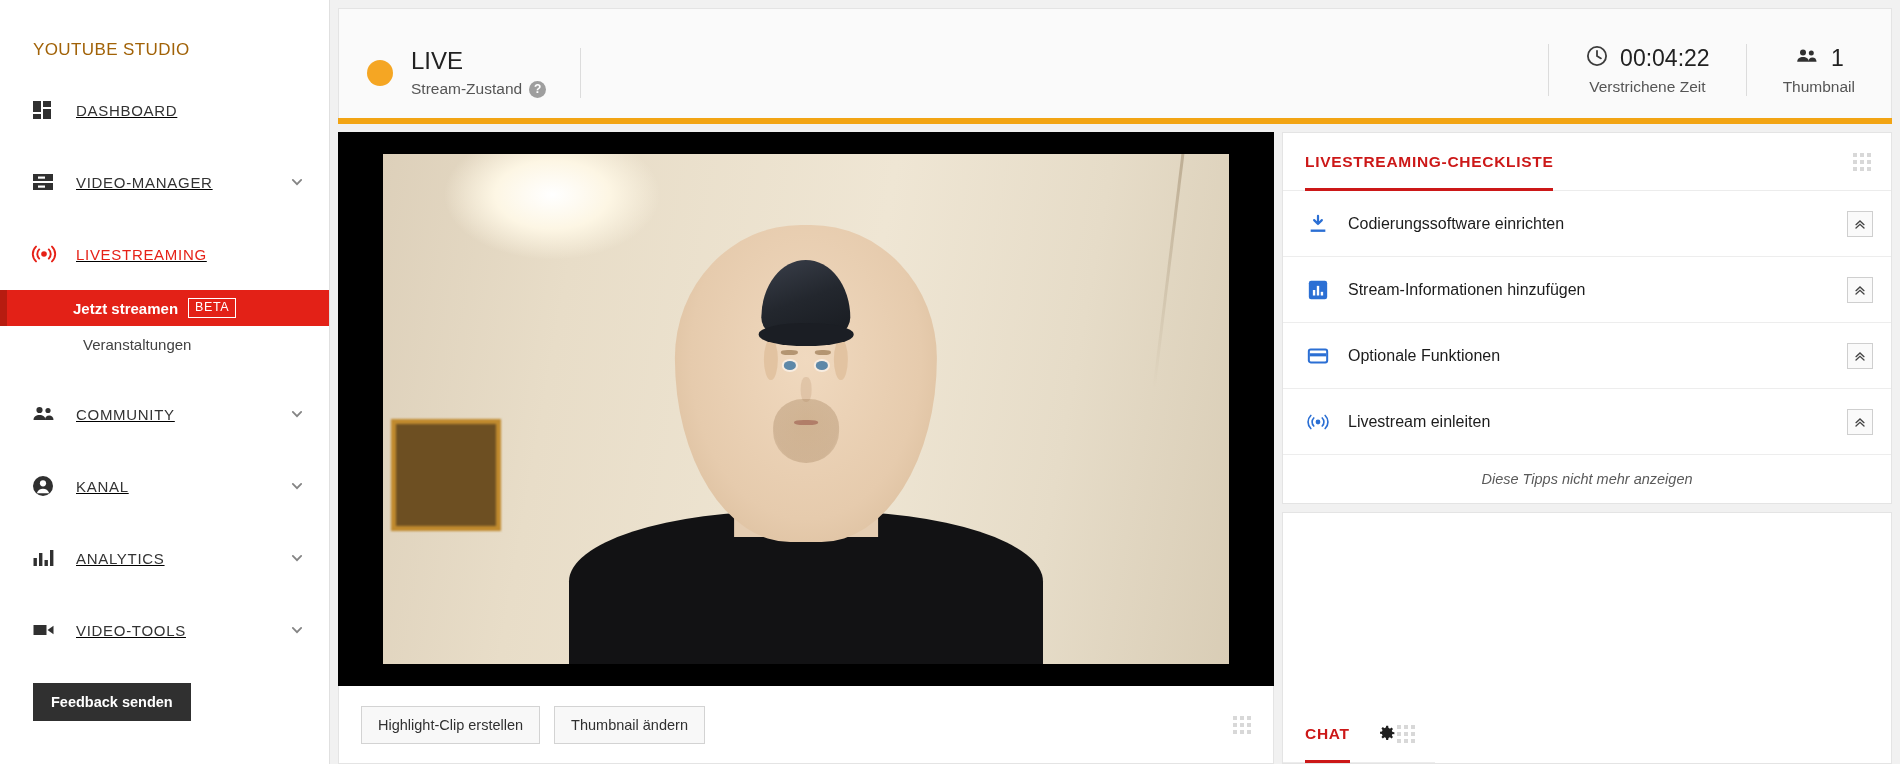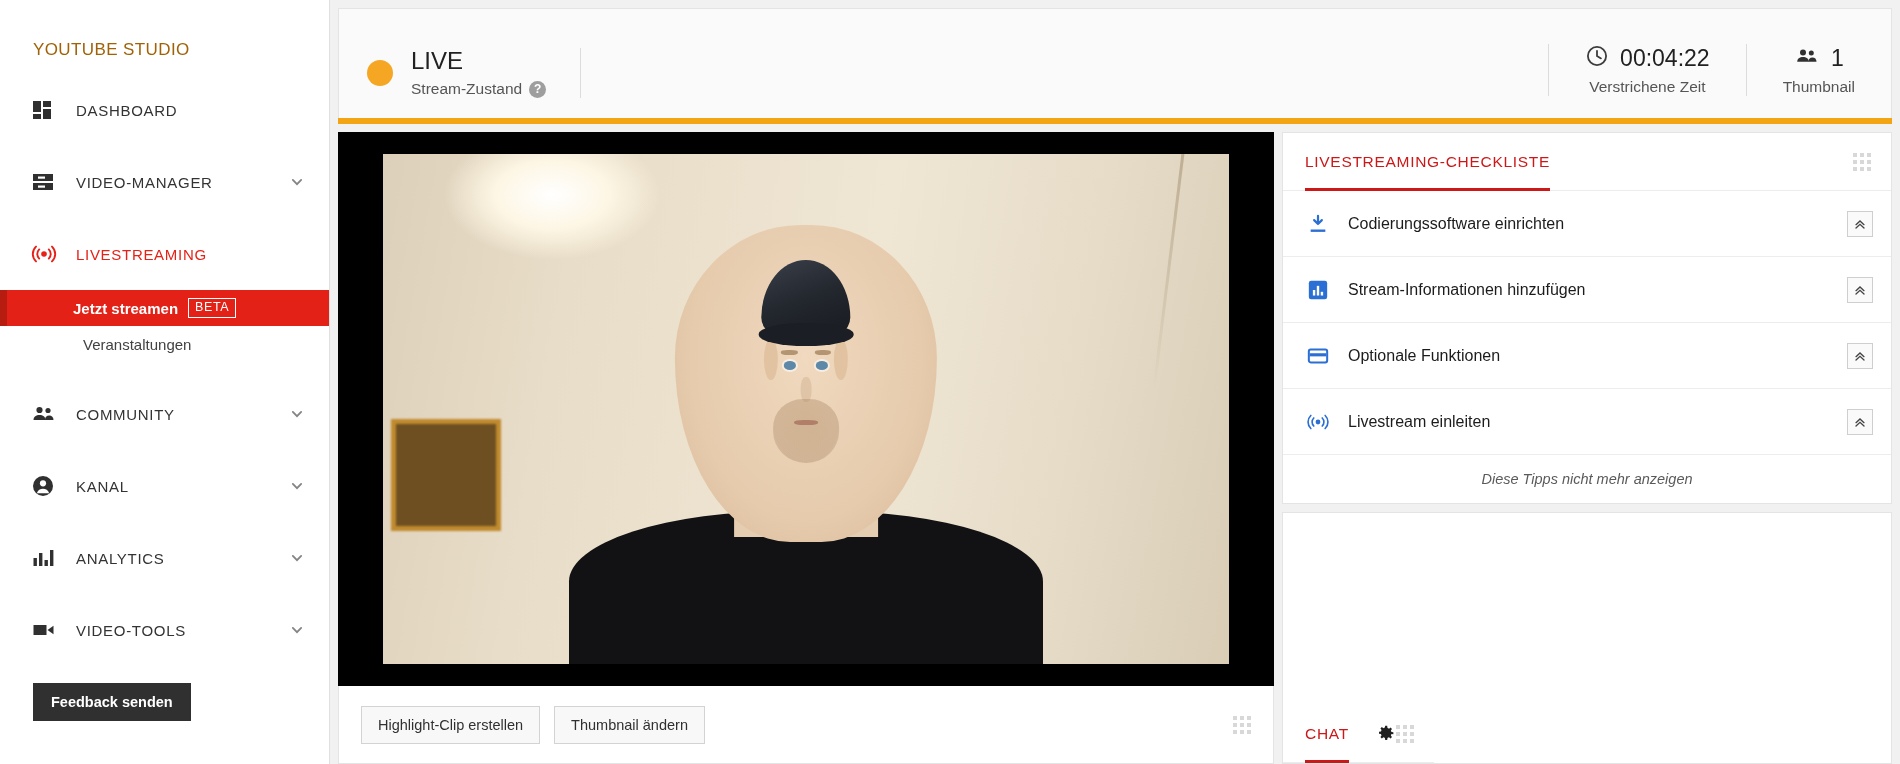--- a/index.html
+++ b/index.html
@@ -19,21 +19,21 @@
     position: relative;
     padding-top: 22px;
   }
   .brand {
     font-size: 17px; font-weight: 400; color: #a16207;
     letter-spacing: .4px; padding: 18px 0 0 33px; height: 52px;
   }
   .nav-item {
     display: flex; align-items: center;
     height: 72px; padding-left: 31px; padding-right: 22px;
-    cursor: pointer; position: relative;
+    cursor: pointer; position: relative; text-decoration: underline;
   }
   .nav-item .ico {
     width: 34px; flex: 0 0 34px; display: flex;
     align-items: center; justify-content: flex-start;
   }
   .nav-label {
     font-size: 15px; letter-spacing: .7px; color: #333;
     flex: 1; margin-left: 11px; white-space: nowrap;
   }
   .nav-item.active .nav-label { color: #e62117; }
@@ -207,21 +207,21 @@
 
   
   .right-col { width: 610px; flex: 0 0 610px; display: flex; flex-direction: column; gap: 8px; }
   .card { background: #fff; border: 1px solid #e4e4e4; }
   .card-head {
     display: flex; align-items: center; height: 58px;
     padding: 0 20px 0 22px; border-bottom: 1px solid #ececec;
     position: relative;
   }
   .card-title {
-    font-size: 15.5px; color: #cc1818; letter-spacing: .7px; font-weight: normal;
+    font-size: 15.5px; color: #cc1818; letter-spacing: .7px; font-weight: bold;
     height: 58px; line-height: 58px; border-bottom: 3px solid #cc1818;
   }
   .chat-title { margin-right: 26px; }
   .head-spacer { flex: 1; }
   .dots9 {
     display: grid; grid-template-columns: repeat(3, 4px);
     grid-template-rows: repeat(3, 4px); gap: 3px; cursor: grab;
   }
   .dots9 i { background: #d8d8d8; display: block; width: 4px; height: 4px; }
   .check-item {

